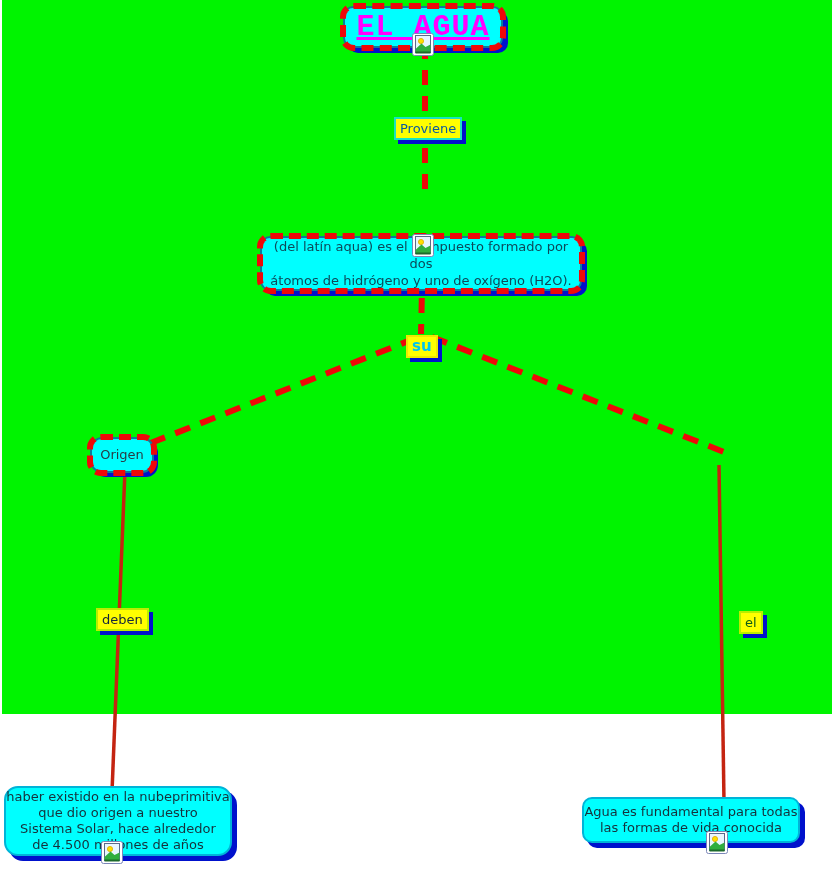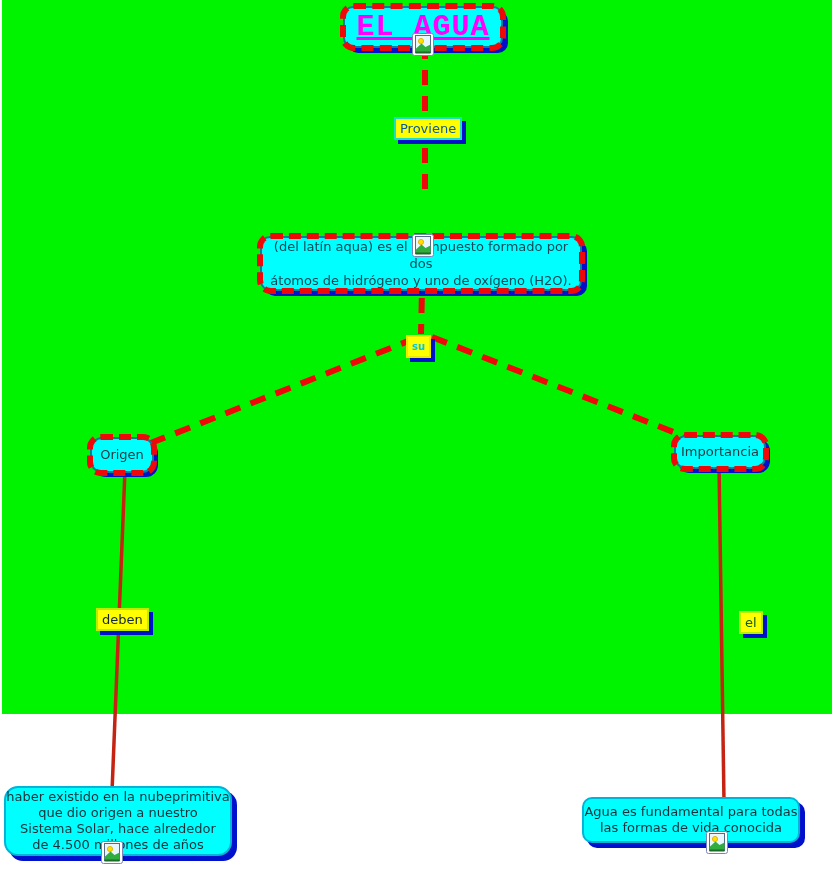--- a/index.html
+++ b/index.html
@@ -89,31 +89,27 @@
   </div>
 
   <div class="linklabel" style="left: 392px; top: 106px; color: rgb(10, 90, 160); border-color: rgb(25, 226, 196);">Proviene</div>
 
   <div class="cnode deftext" style="left:258px;top:192px;width:322px;height:55px;border-radius:10px;box-shadow:5px 5px 0 #0011cc;margin-top:44px;">
     <span class="dash"></span>
     <span style="color: rgb(12, 74, 90);">(del latín aqua) es el compuesto formado por dos
 átomos de hidrógeno y uno de oxígeno (H2O).</span>
   </div>
 
-  <div class="linklabel" style="left: 404px; top: 324px; font-weight: bold; font-size: 10px; color: rgb(0, 196, 238); border-color: rgb(240, 232, 0);">su</div>
+  <div class="linklabel" style="left: 404px; top: 324px; font-weight: bold; font-size: 15px; color: rgb(0, 196, 238); border-color: rgb(240, 232, 0);">su</div>
 
   <div class="cnode smalltext" style="left:88px;top:437px;width:64px;height:36px;">
     <span class="dash"></span>
     <span style="color: rgb(42, 59, 68);">Origen</span>
   </div>
 
-  <div class="cnode smalltext" style="left:672px;top:435px;width:92px;height:34px;">
-    <span class="dash"></span>
-    <span style="color: rgb(42, 59, 68);">Importancia</span>
-  </div>
 
   <div class="linklabel" style="left: 94px; top: 597px; color: rgb(20, 38, 60); border-color: rgb(185, 238, 0);">deben</div>
 
   <div class="linklabel" style="left: 737px; top: 600px; color: rgb(14, 92, 23); border-color: rgb(185, 238, 0);">el</div>
 
   <div class="cnode smalltext" style="left:2px;top:786px;width:228px;height:70px;border:2px solid #00b4d8;border-radius:14px;box-shadow:5px 5px 0 #0011cc;">
     <span style="color: rgb(22, 50, 60);">haber existido en la nubeprimitiva
 que dio origen a nuestro
 Sistema Solar, hace alrededor
 de 4.500 millones de años</span>

